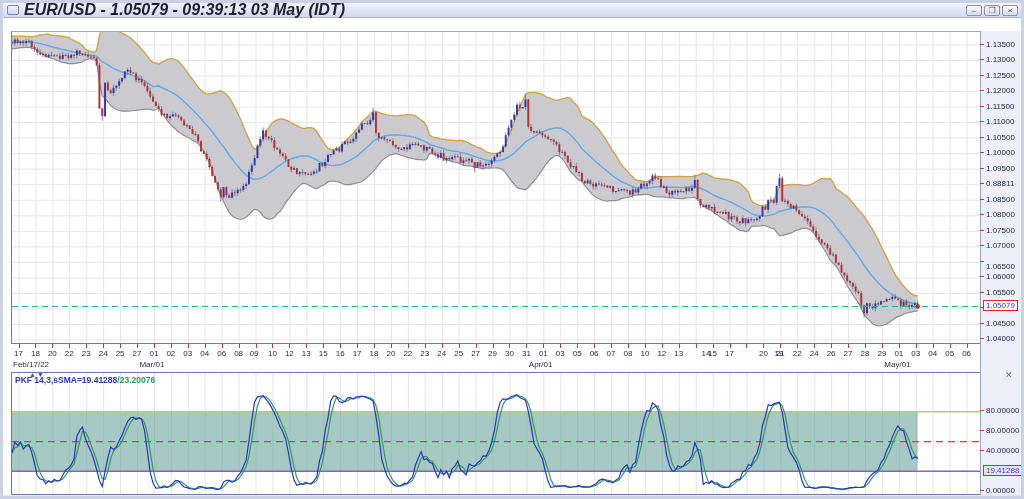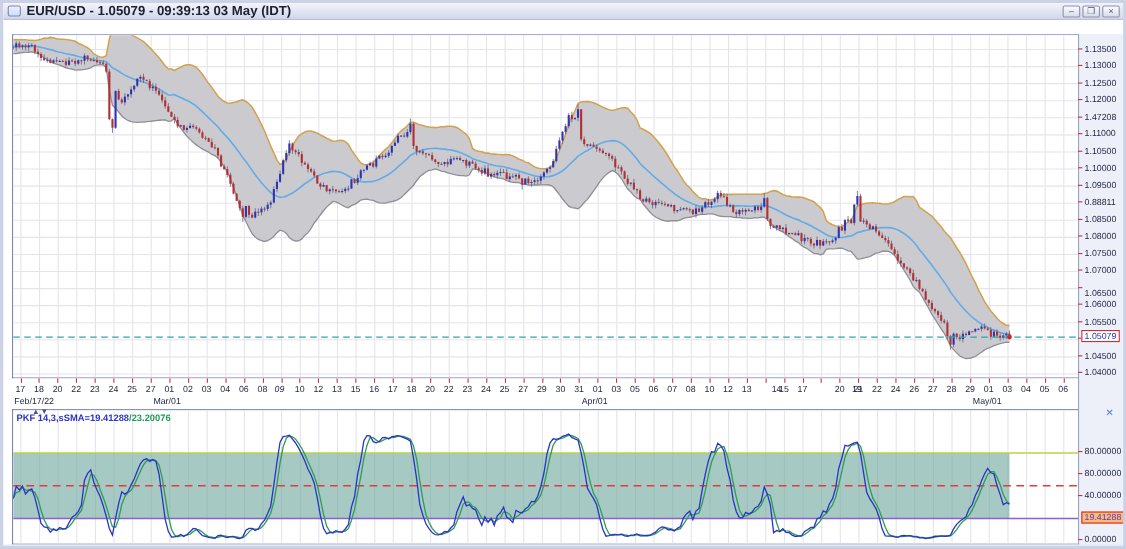--- a/index.html
+++ b/index.html
@@ -8,37 +8,37 @@
     position:relative;width:1024px;height:499px;background:#ffffff;
     border:3px solid #ccd2e6;outline:1px solid #8e97b5;
     font-family:"Liberation Sans","DejaVu Sans",sans-serif;overflow:hidden;
   }
   #titlebar{
     position:absolute;left:0;top:0;width:1018px;height:15px;
     background:linear-gradient(#f2f4fb,#d2d8ea);
     border-bottom:1px solid #aab2cc;display:flex;align-items:center;gap:5px;padding:0 4px;
   }
   #title-icon{width:12px;height:10px;border:1px solid #7d87a6;background:linear-gradient(#eef,#cdf);border-radius:2px;}
-  #title-text{font-size:12px;font-weight:bold;color:#1c2030;white-space:nowrap;}
+  #title-text{font-size:16px;font-weight:bold;color:#1c2030;white-space:nowrap;font-style:italic;}
   #winbtns{position:absolute;right:3px;top:2px;display:flex;gap:2px;}
   .wbtn{width:16px;height:11px;border:1px solid #8d94ad;background:linear-gradient(#fbfbfe,#d8dcea);
     font-size:8px;line-height:9px;text-align:center;color:#44506e;border-radius:2px;cursor:default;}
   #legend{position:absolute;left:5px;top:17px;height:11px;font-size:8.5px;white-space:nowrap;color:#8d96ac;}
   .lg-bb{color:#2a46cc;font-weight:bold;}
   .lg-up{color:#c79a1f;font-weight:bold;}
   .lg-rest{color:#30384e;font-weight:bold;}
   #main-chart-svg{position:absolute;left:8px;top:28px;border-top:1px solid #9aa6d0;
     border-left:1px solid #6d7ba8;border-bottom:1px solid #6d7ba8;}
   #axis-strip{position:absolute;left:977px;top:28px;width:44px;height:465px;
     background:#edf0f9;border-left:1px solid #9aa3c2;}
   .plabel{position:absolute;font-size:8px;color:#1d2440;white-space:nowrap;}
   .ptick{position:absolute;width:4px;height:1px;background:#cc3333;}
   #cur-price-box{position:absolute;border:1px solid #d42a2a;background:#ffffff;color:#2a34b0;
     font-size:8px;padding:0 2px;line-height:9px;z-index:5;}
-  #ind-value-box{position:absolute;border:1px solid #d42a2a;background:#fdba74;color:#5b37c9;
+  #ind-value-box{position:absolute;border:1px solid #d42a2a;background:#e5e5e5;color:#5b37c9;
     font-size:8px;padding:0 2px;line-height:9px;z-index:5;}
   #timeaxis{position:absolute;left:8px;top:341px;width:969px;height:28px;background:#ffffff;}
   .ttick{position:absolute;top:0;width:1px;height:4px;background:#cc3333;}
   .tlabel{position:absolute;top:5px;width:18px;text-align:center;font-size:8px;color:#1d2440;}
   .mlabel{position:absolute;top:16px;font-size:8px;color:#1d2440;white-space:nowrap;}
   #stoch-svg{position:absolute;left:8px;top:369px;border-top:1px solid #6d7ba8;
     border-left:1px solid #6d7ba8;border-bottom:1px solid #6d7ba8;}
   #ind-label{position:absolute;left:12px;top:372px;font-size:8.5px;white-space:nowrap;z-index:4;}
   .ind-main{color:#2a34c0;font-weight:bold;}
   .ind-sig{color:#1f9e55;font-weight:bold;}
@@ -1004,21 +1004,21 @@
   <div id="bottom-strip"></div>
 <div class="ptick" style="left: 977px; top: 40.5px; background: rgb(204, 51, 51);"></div>
     <div class="plabel" style="left: 983px; top: 36.5px;">1.13500</div>
     <div class="ptick" style="left: 977px; top: 56.025px; background: rgb(204, 51, 51);"></div>
     <div class="plabel" style="left: 983px; top: 52.025px;">1.13000</div>
     <div class="ptick" style="left: 977px; top: 71.55px; background: rgb(204, 51, 51);"></div>
     <div class="plabel" style="left: 983px; top: 67.55px;">1.12500</div>
     <div class="ptick" style="left: 977px; top: 87.075px; background: rgb(204, 51, 51);"></div>
     <div class="plabel" style="left: 983px; top: 83.075px;">1.12000</div>
     <div class="ptick" style="left: 977px; top: 102.6px; background: rgb(204, 51, 51);"></div>
-    <div class="plabel" style="left: 983px; top: 98.6px;">1.47208</div>
+    <div class="plabel" style="left: 983px; top: 98.6px;">1.11500</div>
     <div class="ptick" style="left: 977px; top: 118.125px; background: rgb(204, 51, 51);"></div>
     <div class="plabel" style="left: 983px; top: 114.125px;">1.11000</div>
     <div class="ptick" style="left: 977px; top: 133.65px; background: rgb(204, 51, 51);"></div>
     <div class="plabel" style="left: 983px; top: 129.65px;">1.10500</div>
     <div class="ptick" style="left: 977px; top: 149.175px; background: rgb(204, 51, 51);"></div>
     <div class="plabel" style="left: 983px; top: 145.175px;">1.10000</div>
     <div class="ptick" style="left: 977px; top: 164.7px; background: rgb(204, 51, 51);"></div>
     <div class="plabel" style="left: 983px; top: 160.7px;">1.09500</div>
     <div class="ptick" style="left: 977px; top: 180.225px; background: rgb(204, 51, 51);"></div>
     <div class="plabel" style="left: 983px; top: 176.225px;">0.88811</div>

